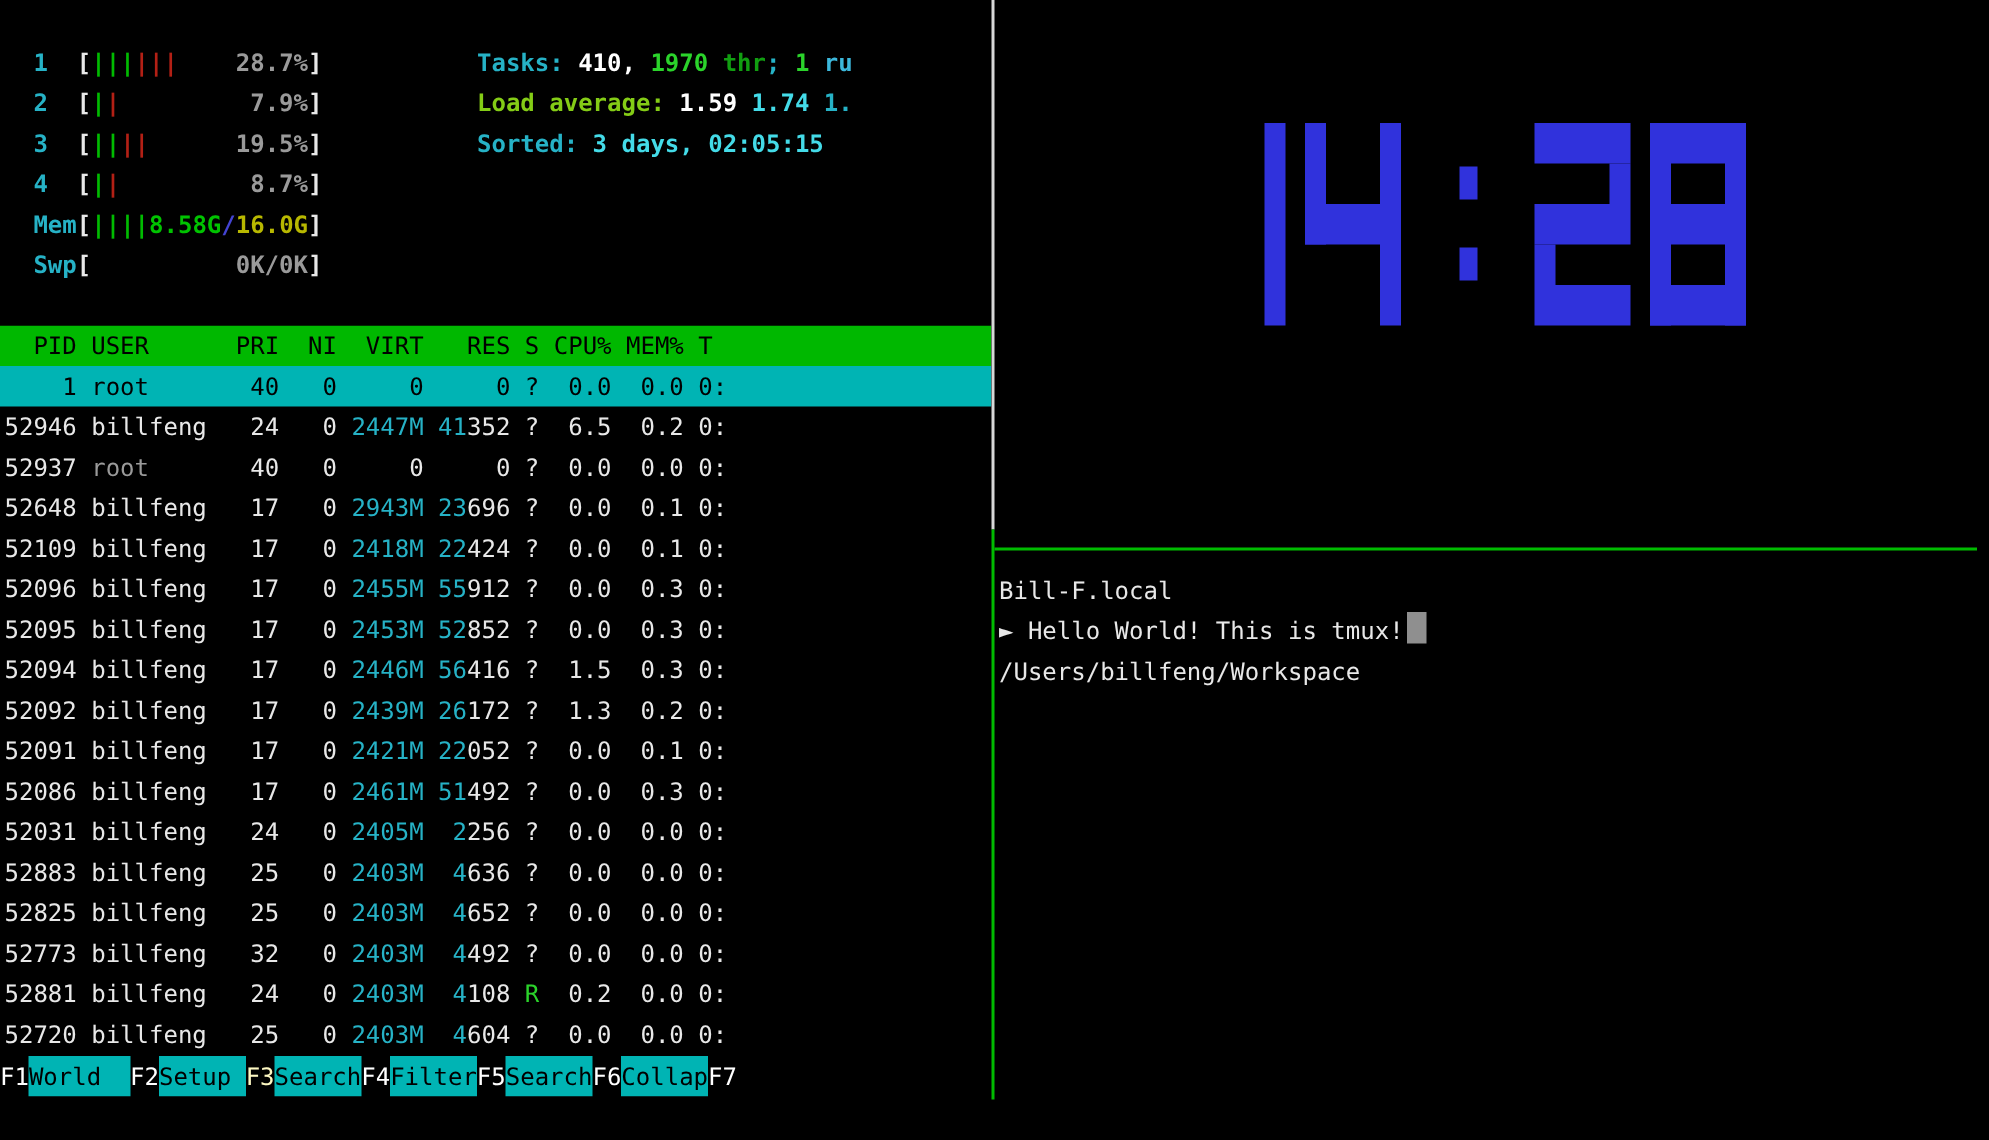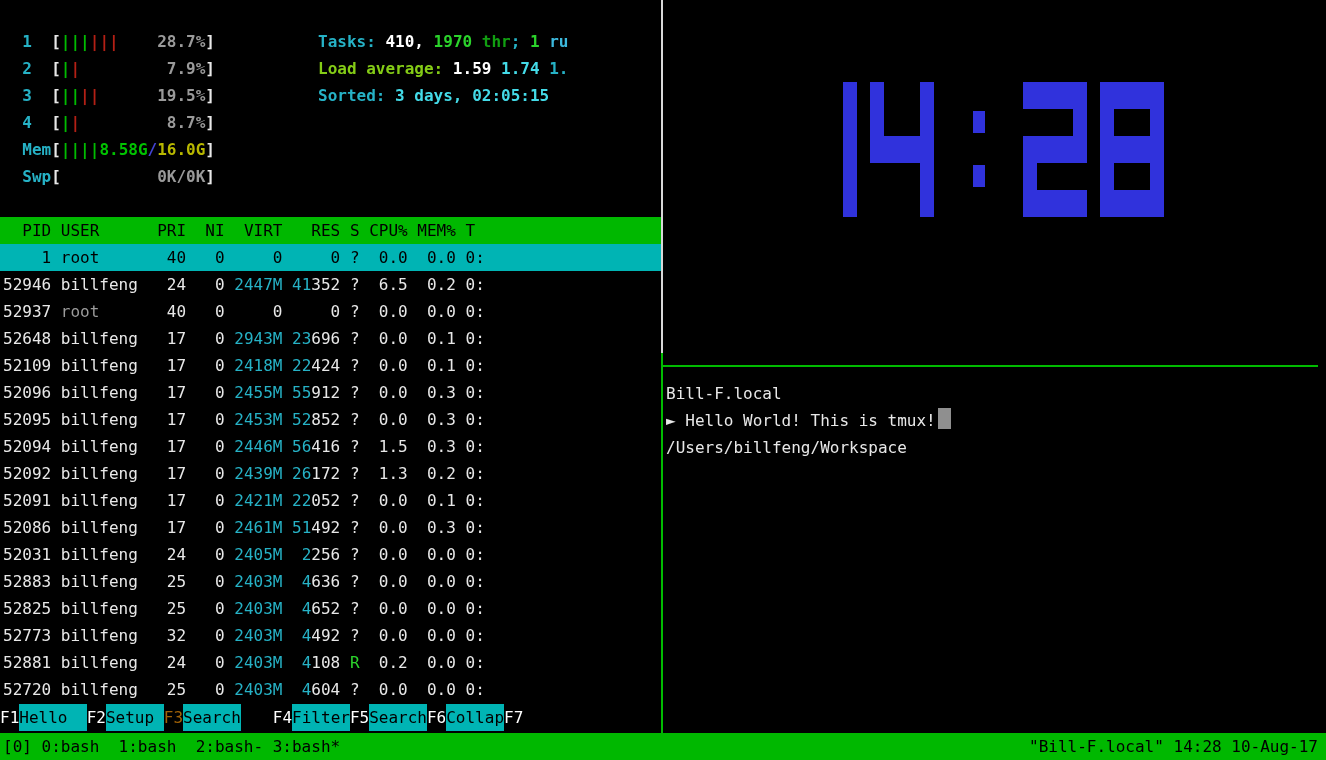--- a/index.html
+++ b/index.html
@@ -64,24 +64,24 @@
         <div class="trow"><span style="color: rgb(232, 232, 232);">52091</span><span> </span><span style="color: rgb(232, 232, 232);">billfeng </span><span> </span><span style="color: rgb(232, 232, 232);"> 17</span><span> </span><span style="color: rgb(232, 232, 232);">  0</span><span> </span><span style="color: rgb(38, 178, 198);">2421M</span><span> </span><span></span><span style="color: rgb(38, 178, 198);">22</span><span style="color: rgb(232, 232, 232);">052</span><span> </span><span style="color: rgb(232, 232, 232);">?</span><span> </span><span style="color: rgb(232, 232, 232);"> 0.0</span><span> </span><span style="color: rgb(232, 232, 232);"> 0.1</span><span> </span><span style="color: rgb(232, 232, 232);">0:</span></div>
         <div class="trow"><span style="color: rgb(232, 232, 232);">52086</span><span> </span><span style="color: rgb(232, 232, 232);">billfeng </span><span> </span><span style="color: rgb(232, 232, 232);"> 17</span><span> </span><span style="color: rgb(232, 232, 232);">  0</span><span> </span><span style="color: rgb(38, 178, 198);">2461M</span><span> </span><span></span><span style="color: rgb(38, 178, 198);">51</span><span style="color: rgb(232, 232, 232);">492</span><span> </span><span style="color: rgb(232, 232, 232);">?</span><span> </span><span style="color: rgb(232, 232, 232);"> 0.0</span><span> </span><span style="color: rgb(232, 232, 232);"> 0.3</span><span> </span><span style="color: rgb(232, 232, 232);">0:</span></div>
         <div class="trow"><span style="color: rgb(232, 232, 232);">52031</span><span> </span><span style="color: rgb(232, 232, 232);">billfeng </span><span> </span><span style="color: rgb(232, 232, 232);"> 24</span><span> </span><span style="color: rgb(232, 232, 232);">  0</span><span> </span><span style="color: rgb(38, 178, 198);">2405M</span><span> </span><span> </span><span style="color: rgb(38, 178, 198);">2</span><span style="color: rgb(232, 232, 232);">256</span><span> </span><span style="color: rgb(232, 232, 232);">?</span><span> </span><span style="color: rgb(232, 232, 232);"> 0.0</span><span> </span><span style="color: rgb(232, 232, 232);"> 0.0</span><span> </span><span style="color: rgb(232, 232, 232);">0:</span></div>
         <div class="trow"><span style="color: rgb(232, 232, 232);">52883</span><span> </span><span style="color: rgb(232, 232, 232);">billfeng </span><span> </span><span style="color: rgb(232, 232, 232);"> 25</span><span> </span><span style="color: rgb(232, 232, 232);">  0</span><span> </span><span style="color: rgb(38, 178, 198);">2403M</span><span> </span><span> </span><span style="color: rgb(38, 178, 198);">4</span><span style="color: rgb(232, 232, 232);">636</span><span> </span><span style="color: rgb(232, 232, 232);">?</span><span> </span><span style="color: rgb(232, 232, 232);"> 0.0</span><span> </span><span style="color: rgb(232, 232, 232);"> 0.0</span><span> </span><span style="color: rgb(232, 232, 232);">0:</span></div>
         <div class="trow"><span style="color: rgb(232, 232, 232);">52825</span><span> </span><span style="color: rgb(232, 232, 232);">billfeng </span><span> </span><span style="color: rgb(232, 232, 232);"> 25</span><span> </span><span style="color: rgb(232, 232, 232);">  0</span><span> </span><span style="color: rgb(38, 178, 198);">2403M</span><span> </span><span> </span><span style="color: rgb(38, 178, 198);">4</span><span style="color: rgb(232, 232, 232);">652</span><span> </span><span style="color: rgb(232, 232, 232);">?</span><span> </span><span style="color: rgb(232, 232, 232);"> 0.0</span><span> </span><span style="color: rgb(232, 232, 232);"> 0.0</span><span> </span><span style="color: rgb(232, 232, 232);">0:</span></div>
         <div class="trow"><span style="color: rgb(232, 232, 232);">52773</span><span> </span><span style="color: rgb(232, 232, 232);">billfeng </span><span> </span><span style="color: rgb(232, 232, 232);"> 32</span><span> </span><span style="color: rgb(232, 232, 232);">  0</span><span> </span><span style="color: rgb(38, 178, 198);">2403M</span><span> </span><span> </span><span style="color: rgb(38, 178, 198);">4</span><span style="color: rgb(232, 232, 232);">492</span><span> </span><span style="color: rgb(232, 232, 232);">?</span><span> </span><span style="color: rgb(232, 232, 232);"> 0.0</span><span> </span><span style="color: rgb(232, 232, 232);"> 0.0</span><span> </span><span style="color: rgb(232, 232, 232);">0:</span></div>
         <div class="trow"><span style="color: rgb(232, 232, 232);">52881</span><span> </span><span style="color: rgb(232, 232, 232);">billfeng </span><span> </span><span style="color: rgb(232, 232, 232);"> 24</span><span> </span><span style="color: rgb(232, 232, 232);">  0</span><span> </span><span style="color: rgb(38, 178, 198);">2403M</span><span> </span><span> </span><span style="color: rgb(38, 178, 198);">4</span><span style="color: rgb(232, 232, 232);">108</span><span> </span><span style="color: rgb(43, 211, 43);">R</span><span> </span><span style="color: rgb(232, 232, 232);"> 0.2</span><span> </span><span style="color: rgb(232, 232, 232);"> 0.0</span><span> </span><span style="color: rgb(232, 232, 232);">0:</span></div>
         <div class="trow"><span style="color: rgb(232, 232, 232);">52720</span><span> </span><span style="color: rgb(232, 232, 232);">billfeng </span><span> </span><span style="color: rgb(232, 232, 232);"> 25</span><span> </span><span style="color: rgb(232, 232, 232);">  0</span><span> </span><span style="color: rgb(38, 178, 198);">2403M</span><span> </span><span> </span><span style="color: rgb(38, 178, 198);">4</span><span style="color: rgb(232, 232, 232);">604</span><span> </span><span style="color: rgb(232, 232, 232);">?</span><span> </span><span style="color: rgb(232, 232, 232);"> 0.0</span><span> </span><span style="color: rgb(232, 232, 232);"> 0.0</span><span> </span><span style="color: rgb(232, 232, 232);">0:</span></div>
       </div>
     <div class="abs fbarpos fbar" id="fkeys">
-        <div class="fk"><span class="k" style="color: rgb(255, 255, 255);">F1</span><span class="l" style="color: rgb(0, 0, 0); background: rgb(0, 180, 180);">Hello  </span></div>
+        <div class="fk"><span class="k" style="color: rgb(255, 255, 255);">F1</span><span class="l" style="color: rgb(0, 0, 0); background: rgb(0, 180, 180);">World  </span></div>
         <div class="fk"><span class="k" style="color: rgb(255, 255, 255);">F2</span><span class="l" style="color: rgb(0, 0, 0); background: rgb(0, 180, 180);">Setup </span></div>
-        <div class="fk"><span class="k" style="color: #a16207;">F3</span><span class="l" style="color: rgb(0, 0, 0); background: rgb(0, 180, 180);">Search</span></div>
-        <div class="fk"><span class="k" style="color: rgb(255, 255, 255); margin-left: 32px;">F4</span><span class="l" style="color: rgb(0, 0, 0); background: rgb(0, 180, 180);">Filter</span></div>
+        <div class="fk"><span class="k" style="color: #fef9c3;">F3</span><span class="l" style="color: rgb(0, 0, 0); background: rgb(0, 180, 180);">Search</span></div>
+        <div class="fk"><span class="k" style="color: rgb(255, 255, 255);">F4</span><span class="l" style="color: rgb(0, 0, 0); background: rgb(0, 180, 180);">Filter</span></div>
         <div class="fk"><span class="k" style="color: rgb(255, 255, 255);">F5</span><span class="l" style="color: rgb(0, 0, 0); background: rgb(0, 180, 180);">Search</span></div>
         <div class="fk"><span class="k" style="color: rgb(255, 255, 255);">F6</span><span class="l" style="color: rgb(0, 0, 0); background: rgb(0, 180, 180);">Collap</span></div>
         <div class="fk"><span class="k" style="color: rgb(255, 255, 255);">F7</span></div>
       </div>
   </div>
 
   <div class="abs divider-white" style="background: rgb(216, 216, 216);"></div>
   <div class="abs divider-green-v" style="background: rgb(0, 187, 0);"></div>
   <div class="abs divider-green-h" style="background: rgb(0, 187, 0);"></div>
 
@@ -117,18 +117,14 @@
   </div>
 
   <div class="abs" style="left:663px;top:367px;width:663px;height:366px;">
     <div class="abs term" id="term" style="left:3px;top:13px;">
         <div class="line"><span style="color: rgb(232, 232, 232);">Bill-F.local</span></div>
         <div class="line"><span style="color: rgb(232, 232, 232);">► </span><span style="color: rgb(232, 232, 232);">Hello World! This is tmux!</span><span class="cursor" style="background: rgb(143, 143, 143);"></span></div>
         <div class="line"><span style="color: rgb(232, 232, 232);">/Users/billfeng/Workspace</span></div>
       </div>
   </div>
 
-  <div class="abs statusbar" id="statusbar" style="background: rgb(0, 184, 0);">
-    <span class="left">[0] 0:bash  1:bash  2:bash- 3:bash*</span>
-    <span class="right">"Bill-F.local" 14:28 10-Aug-17</span>
-  </div>
 
 </div>
 
 </body></html>

